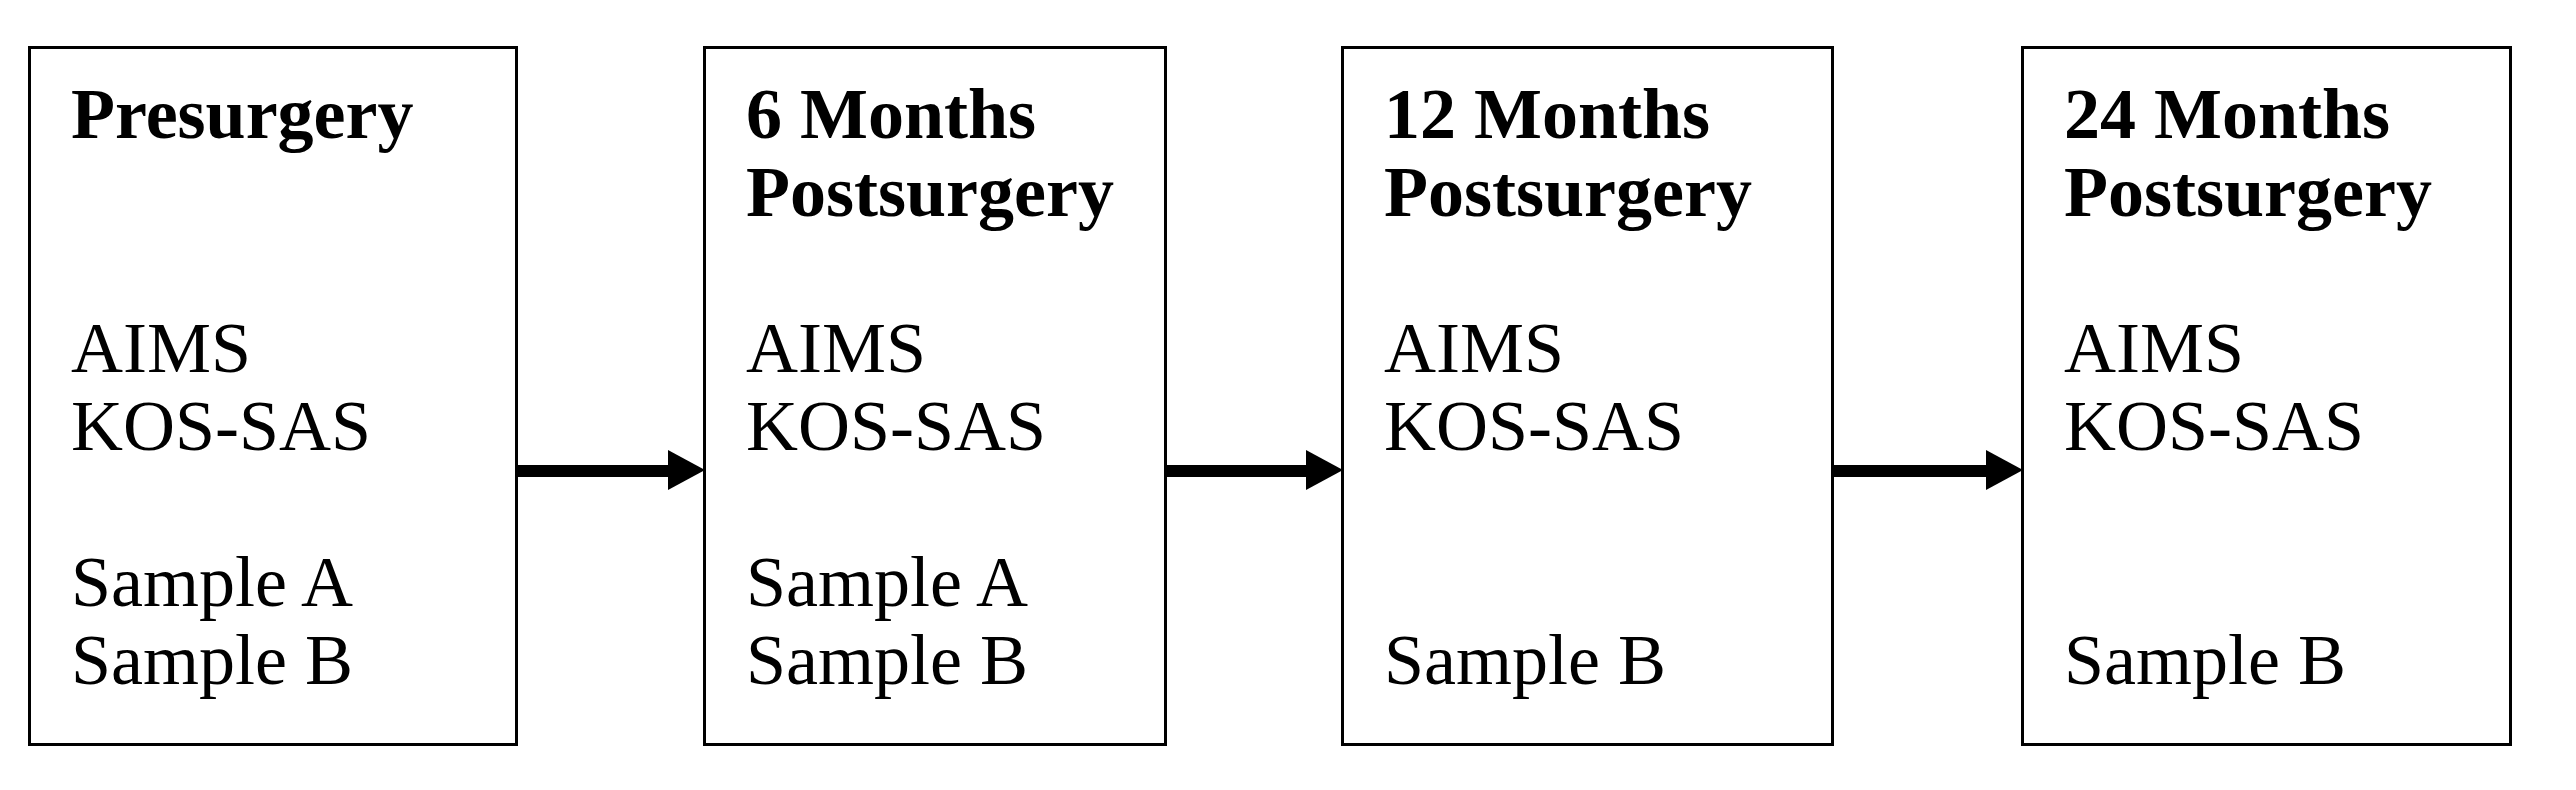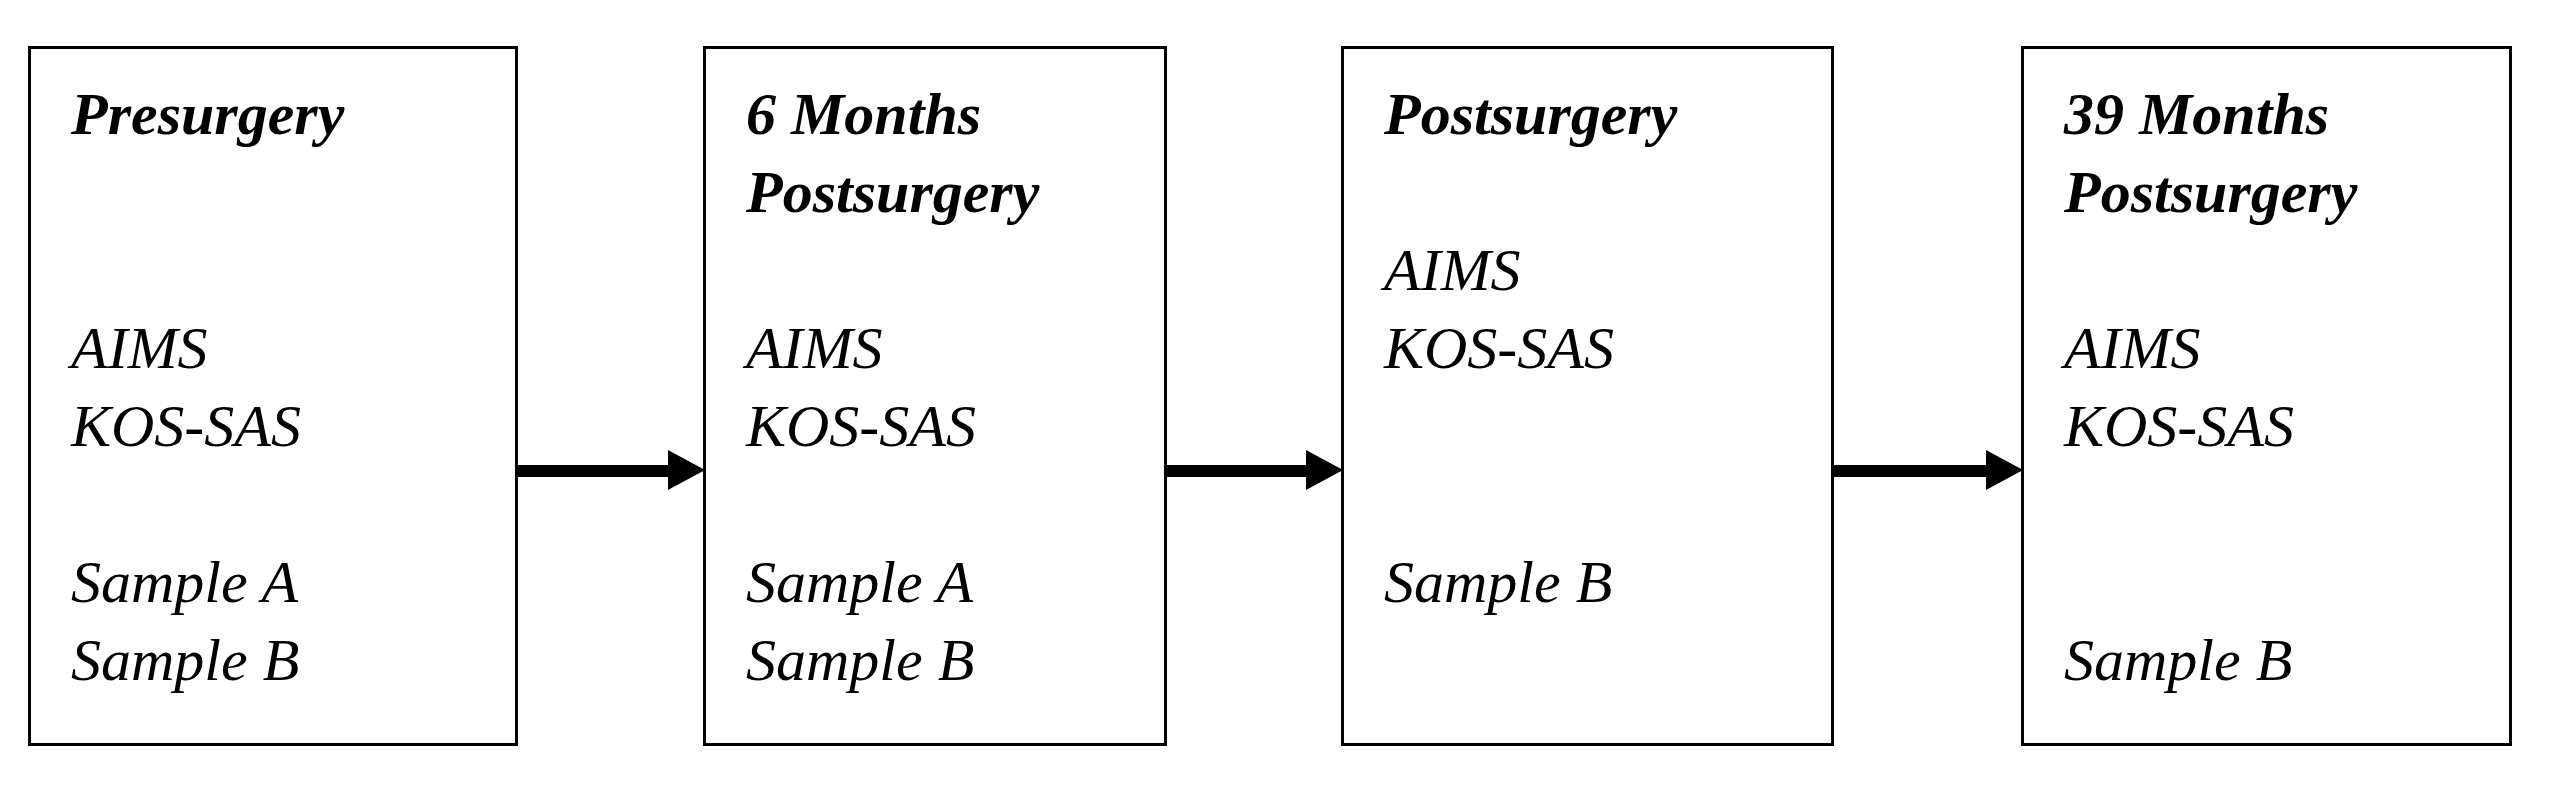--- a/index.html
+++ b/index.html
@@ -27,23 +27,22 @@
     box-sizing: border-box;
     height: 700px;
     border: 3.1px solid #000000;
     background: #ffffff;
     padding: 26px 7.7px 0 40px;
     flex: 0 0 auto;
   }
   .line {
     height: 78px;
     line-height: 78px;
-    font-size: 60px;
+    font-size: 72px;
     white-space: nowrap;
-    font-style: italic;
   }
   .title {
     font-weight: bold;
   }
   .arrow-slot {
     position: relative;
     height: 700px;
     flex: 0 0 auto;
   }
   .arrow-shaft {
@@ -96,36 +95,37 @@
     <div class="line">Sample A</div>
     <div class="line">Sample B</div>
   </div>
 
   <div class="arrow-slot" style="width:174px">
     <div class="arrow-shaft"></div>
     <div class="arrow-head"></div>
   </div>
 
   <div class="box" style="width:493px">
+    <div class="line title">12 Months</div>
     <div class="line title">Postsurgery</div>
     <div class="line"></div>
     <div class="line">AIMS</div>
     <div class="line">KOS-SAS</div>
     <div class="line"></div>
     <div class="line"></div>
     <div class="line">Sample B</div>
   </div>
 
   <div class="arrow-slot" style="width:187px">
     <div class="arrow-shaft"></div>
     <div class="arrow-head"></div>
   </div>
 
   <div class="box" style="width:491px">
-    <div class="line title">39 Months</div>
+    <div class="line title">24 Months</div>
     <div class="line title">Postsurgery</div>
     <div class="line"></div>
     <div class="line">AIMS</div>
     <div class="line">KOS-SAS</div>
     <div class="line"></div>
     <div class="line"></div>
     <div class="line">Sample B</div>
   </div>
 
 </div>

